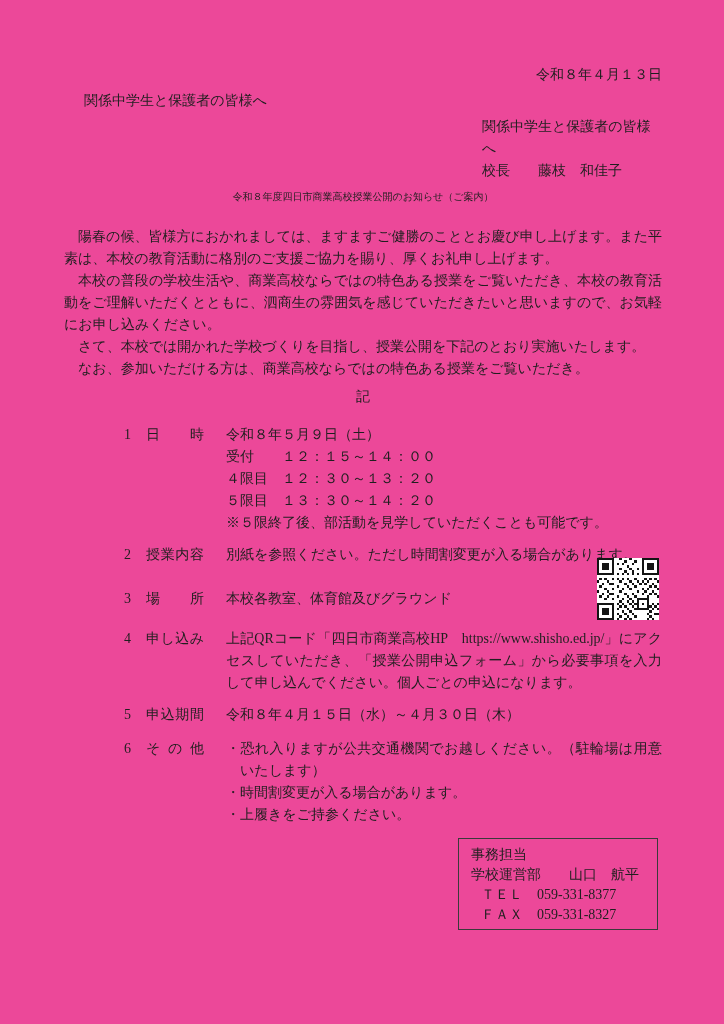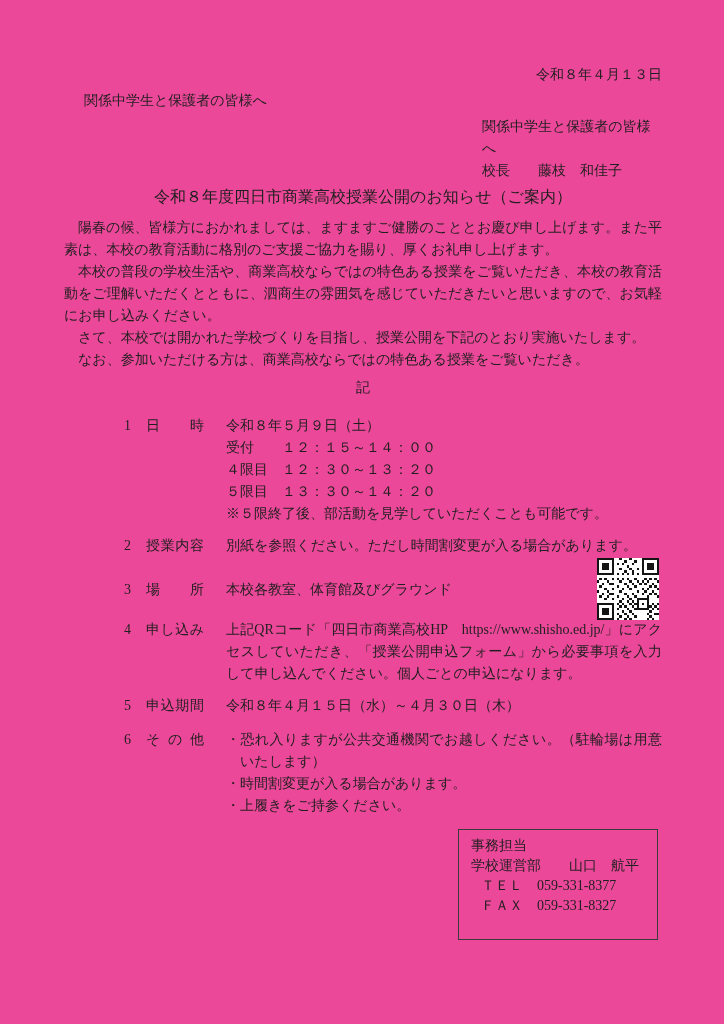--- a/index.html
+++ b/index.html
@@ -6,37 +6,37 @@
   .page{
     width:724px;height:1024px;margin:0 auto;background:#ec4899;
     position:relative;overflow:hidden;
     font-family:"Liberation Serif","DejaVu Serif",serif;
     color:#1f1f1f;font-size:14px;line-height:22px;
   }
   .content{padding:64px 62px 0 64px;}
   .date-line{text-align:right;}
   .addressee{margin-left:20px;margin-top:4px;}
   .sender-block{margin-left:418px;margin-top:4px;}
-  .doc-title{text-align:center;margin-top:4px;font-size:16px;}
-  .body-paragraphs{margin-top:9px;font-family:Liberation Mono, monospace;}
+  .doc-title{text-align:center;margin-top:4px;font-size:10px;}
+  .body-paragraphs{margin-top:18px;font-family:Liberation Mono, monospace;}
   .para{margin:0;text-indent:1em;text-align:justify;}
   .record-marker{text-align:center;margin-top:6px;}
   .items-list{margin-top:16px;margin-left:60px;}
   .list-item{display:flex;align-items:flex-start;}
   .item-num{width:22px;flex:none;}
   .item-label{width:58px;flex:none;display:inline-block;text-align:justify;text-align-last:justify;}
   .item-value{flex:1;margin-left:22px;text-align:justify;}
   .value-line{white-space:pre-wrap;}
   .value-line.hang{padding-left:14px;text-indent:-14px;}  .mb10{margin-bottom:10px;}
   .mb12{margin-bottom:12px;} .mb18{margin-bottom:18px;} .mb22{margin-bottom:22px;}
   .qr{position:absolute;top:558px;right:64px;width:64px;height:62px;}
   .qr svg{width:100%;height:100%;}
   .contact-box{
     box-sizing:border-box;margin-left:394px;margin-top:12px;width:200px;
-    border:1px solid #3a3a3a;padding:6px 6px 23px 12px;line-height:20px;
+    border:1px solid #3a3a3a;padding:6px 6px 4px 12px;line-height:20px;
   }
   .contact-indent{padding-left:10px;}
 </style>
 </head>
 <body>
 
 <div class="page">
   <div class="content">
 
     <div class="date-line">令和８年４月１３日</div>

